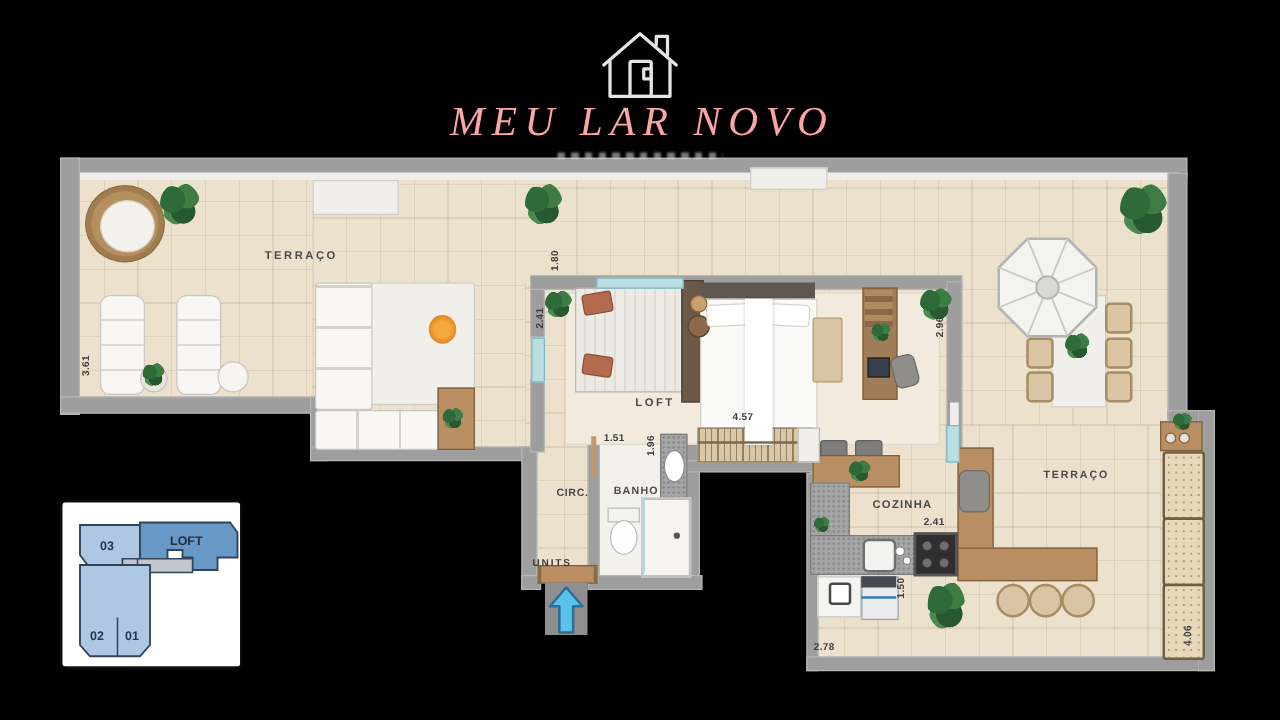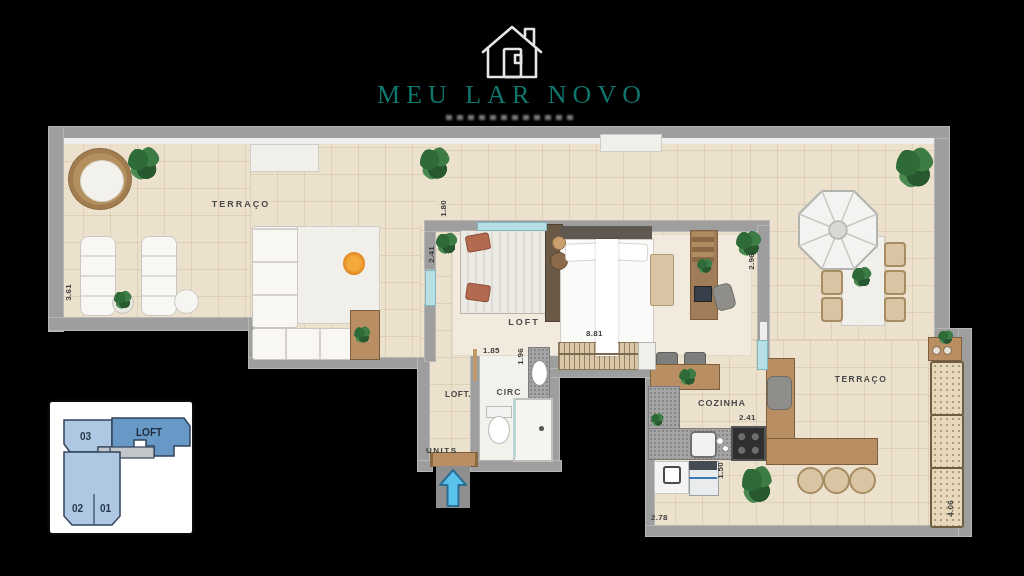--- a/index.html
+++ b/index.html
@@ -27,22 +27,22 @@
       radial-gradient(circle at 38% 72%, #4a8a50 0 28%, transparent 30%),
       radial-gradient(circle at 50% 50%, #356e3c 0 30%, transparent 33%);}
   .lbl{z-index:6;font-weight:bold;color:#3e3e3e;}
   .room{font-size:9px;letter-spacing:2px;color:#4a4a4a;text-align:center;}
   .dim{font-size:8px;letter-spacing:.3px;}
   .vdim{writing-mode:vertical-rl;transform:rotate(180deg);}
   .cush{background:#b46a4e;border:1px solid #8e4f38;border-radius:3px;z-index:4;}
   .stool{background:#d9c4a3;border:2px solid #a88c62;border-radius:50%;z-index:3;}
   .chairg{background:#7d7d7b;border:1px solid #5f5f5d;border-radius:3px;z-index:3;}
   #logo{z-index:10;text-align:center;}
-  #logo-title{font-family:"Liberation Serif",serif;font-size:26px;letter-spacing:6px;
-    color:#0f766e;text-shadow:0 1px 3px rgba(0,0,0,.5);white-space:nowrap;}
+  #logo-title{font-family:"Liberation Serif",serif;font-size:33px;letter-spacing:6px;
+    color:#fca5a5;text-shadow:0 1px 3px rgba(0,0,0,.5);white-space:nowrap;font-style:italic;}
   #logo-tag{width:132px;height:5px;margin:5px auto 0;opacity:.6;filter:blur(1px);
     background:repeating-linear-gradient(90deg, rgba(255,255,255,.8) 0 6px, transparent 6px 11px);}
   #keyplan{z-index:10;background:#fff;border-radius:2px;box-shadow:0 0 4px rgba(255,255,255,.15);}
   svg{display:block;}
   .ovl{z-index:5;pointer-events:none;}
 </style>
 </head>
 <body>
 
 <div id="stage">
@@ -198,31 +198,31 @@
       </g>
       <circle cx="838" cy="230" r="9" fill="#d8d8d4" stroke="#b3b3af" stroke-width="1.5"></circle>
     </g>
     <g transform="translate(439,468)">
       <path d="M14,2 L27,17 L19.5,17 L19.5,38 L8.5,38 L8.5,17 L1,17 Z" fill="#5ac3ec" stroke="#2c6f96" stroke-width="2" stroke-linejoin="round"></path>
     </g>
   </svg>
 
   <div class="a lbl room" style="left:196px;top:199px;width:90px;">TERRAÇO</div>
   <div class="a lbl room" style="left:502px;top:317px;width:44px;">LOFT</div>
-  <div class="a lbl room" style="left:438px;top:389px;width:40px;letter-spacing:.5px;font-size:8.5px;">LOFT.</div>
-  <div class="a lbl room" style="left:486px;top:387px;width:46px;letter-spacing:1px;font-size:8.5px;">CIRC</div>
+  <div class="a lbl room" style="left:438px;top:389px;width:40px;letter-spacing:.5px;font-size:8.5px;">CIRC.</div>
+  <div class="a lbl room" style="left:486px;top:387px;width:46px;letter-spacing:1px;font-size:8.5px;">BANHO</div>
   <div class="a lbl room" style="left:692px;top:398px;width:60px;letter-spacing:1px;">COZINHA</div>
   <div class="a lbl room" style="left:828px;top:374px;width:66px;font-size:8.5px;letter-spacing:1.5px;">TERRAÇO</div>
   <div class="a lbl" style="left:426px;top:446px;width:48px;font-size:8px;letter-spacing:1.5px;color:#3a3a3a;">UNITS</div>
 
   <div class="a lbl dim vdim" style="left:64px;top:284px;">3.61</div>
   <div class="a lbl dim vdim" style="left:439px;top:200px;">1.80</div>
   <div class="a lbl dim vdim" style="left:427px;top:246px;">2.41</div>
-  <div class="a lbl dim" style="left:586px;top:329px;">8.81</div>
-  <div class="a lbl dim" style="left:483px;top:346px;">1.85</div>
+  <div class="a lbl dim" style="left:586px;top:329px;">4.57</div>
+  <div class="a lbl dim" style="left:483px;top:346px;">1.51</div>
   <div class="a lbl dim vdim" style="left:516px;top:348px;">1.96</div>
   <div class="a lbl dim vdim" style="left:747px;top:253px;">2.96</div>
   <div class="a lbl dim" style="left:739px;top:413px;">2.41</div>
   <div class="a lbl dim vdim" style="left:716px;top:462px;">1.50</div>
   <div class="a lbl dim" style="left:651px;top:513px;">2.78</div>
   <div class="a lbl dim vdim" style="left:946px;top:500px;">4.06</div>
 
   <div id="logo" class="a" style="left:360px;top:20px;width:304px;">
     <svg width="70" height="60" viewBox="0 0 70 60" style="margin:0 auto;" fill="none" stroke="#f2f2f2" stroke-width="2.6" stroke-linecap="round" stroke-linejoin="round" opacity="0.95">
       <path d="M6,32 L35,7 L64,32"></path>

